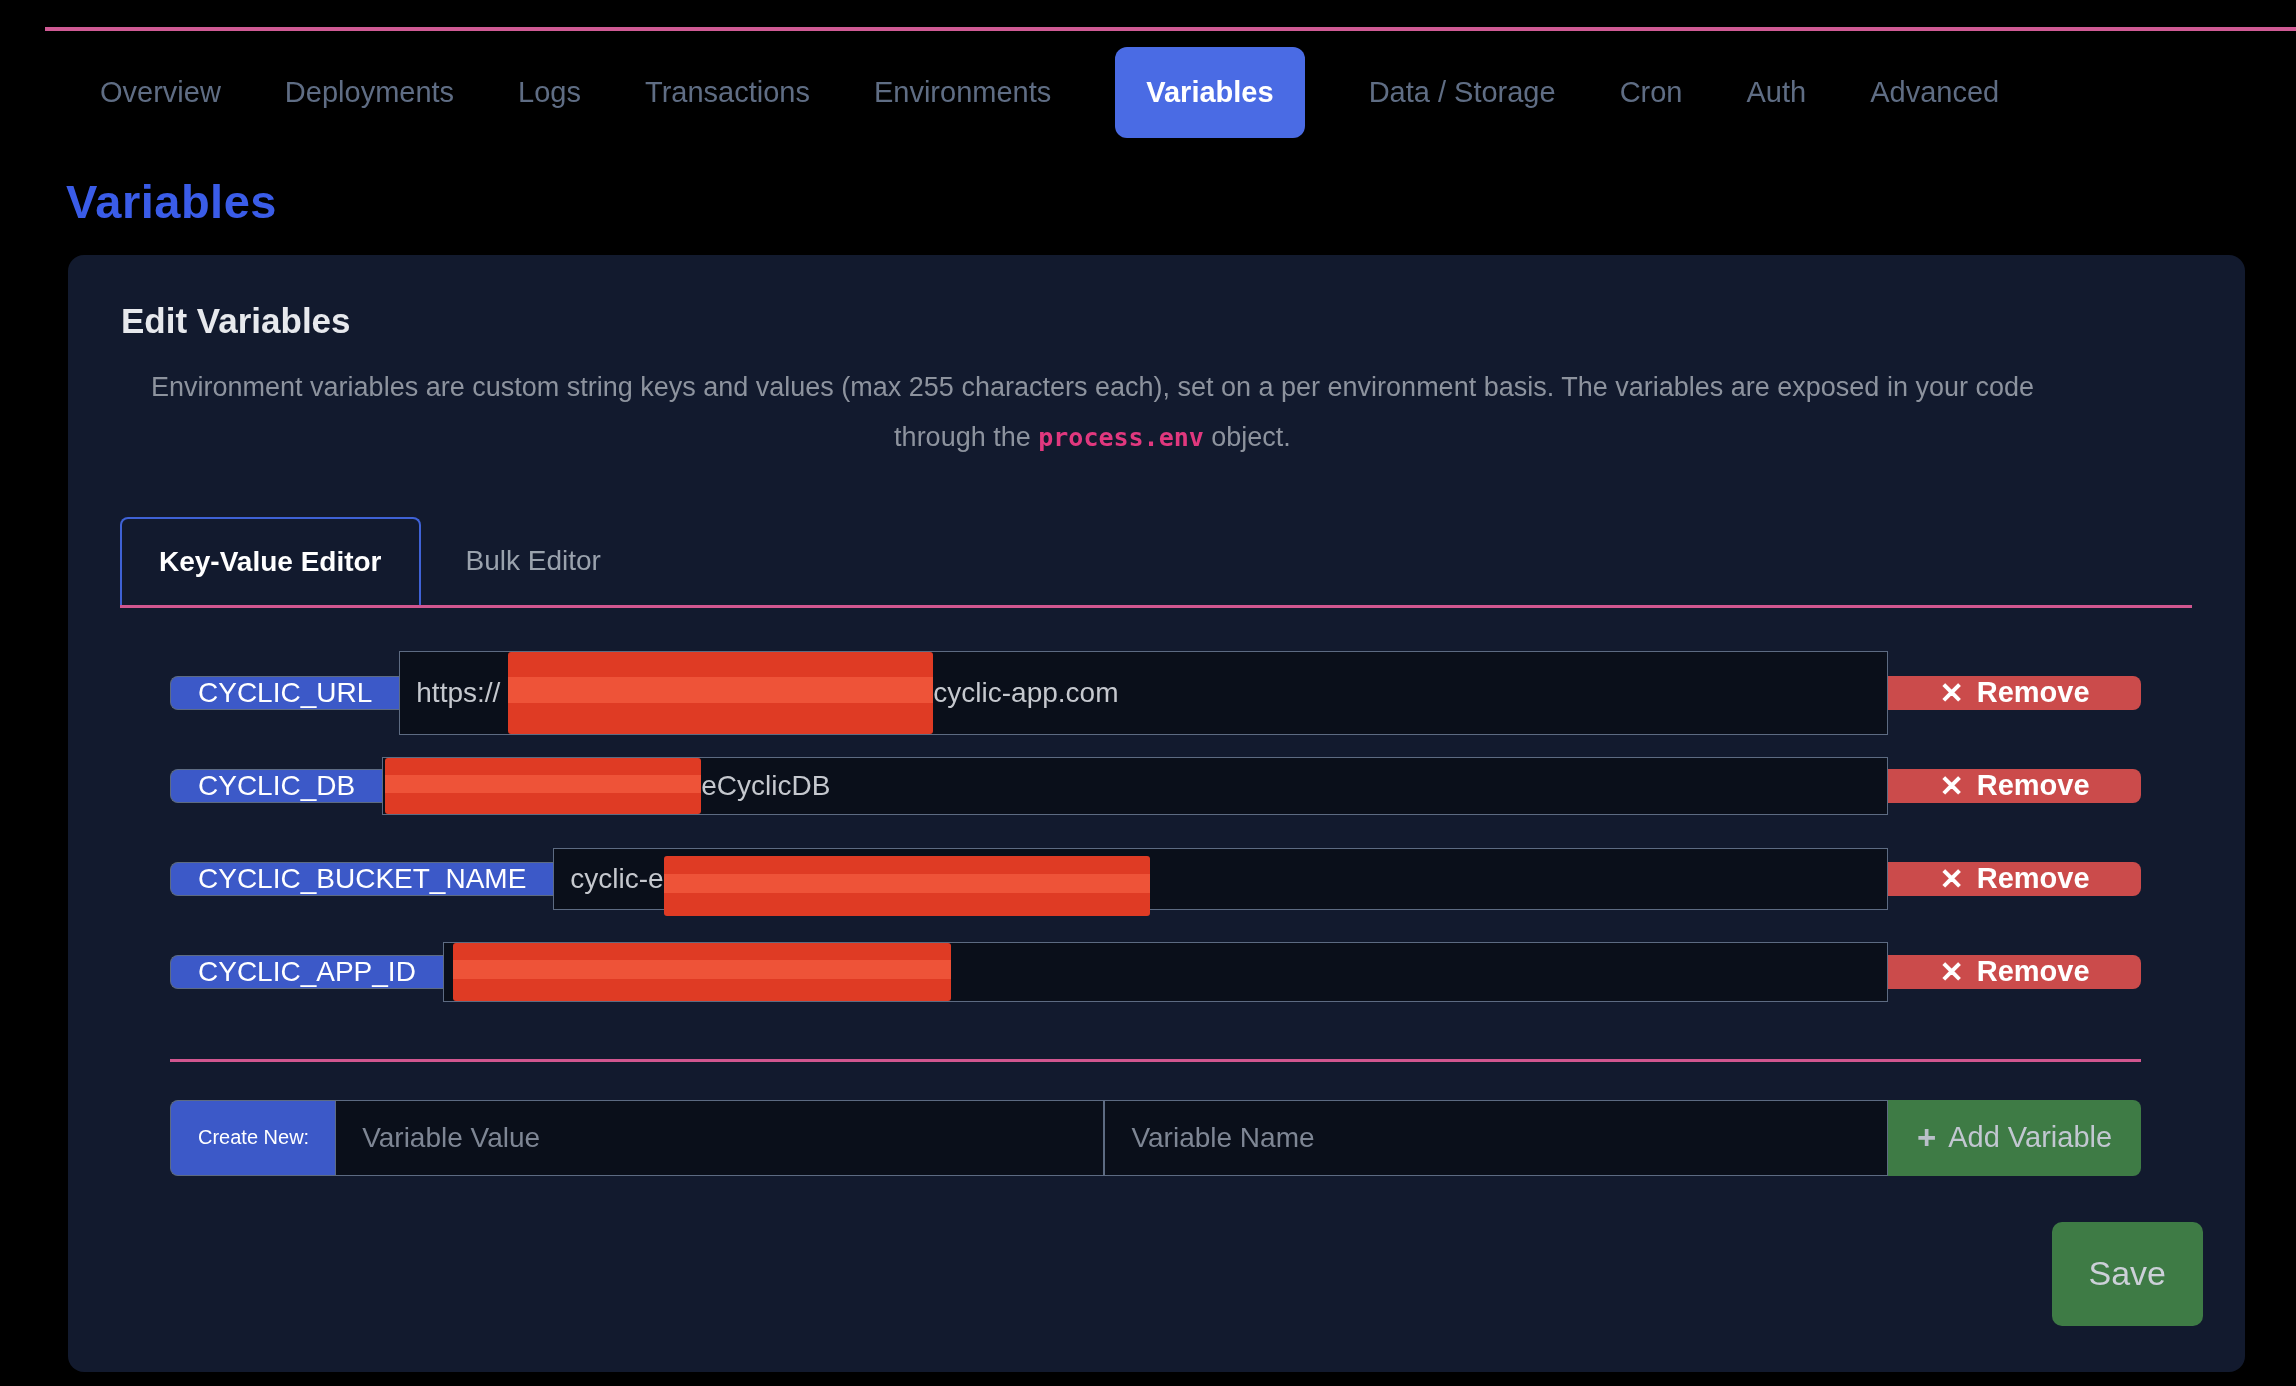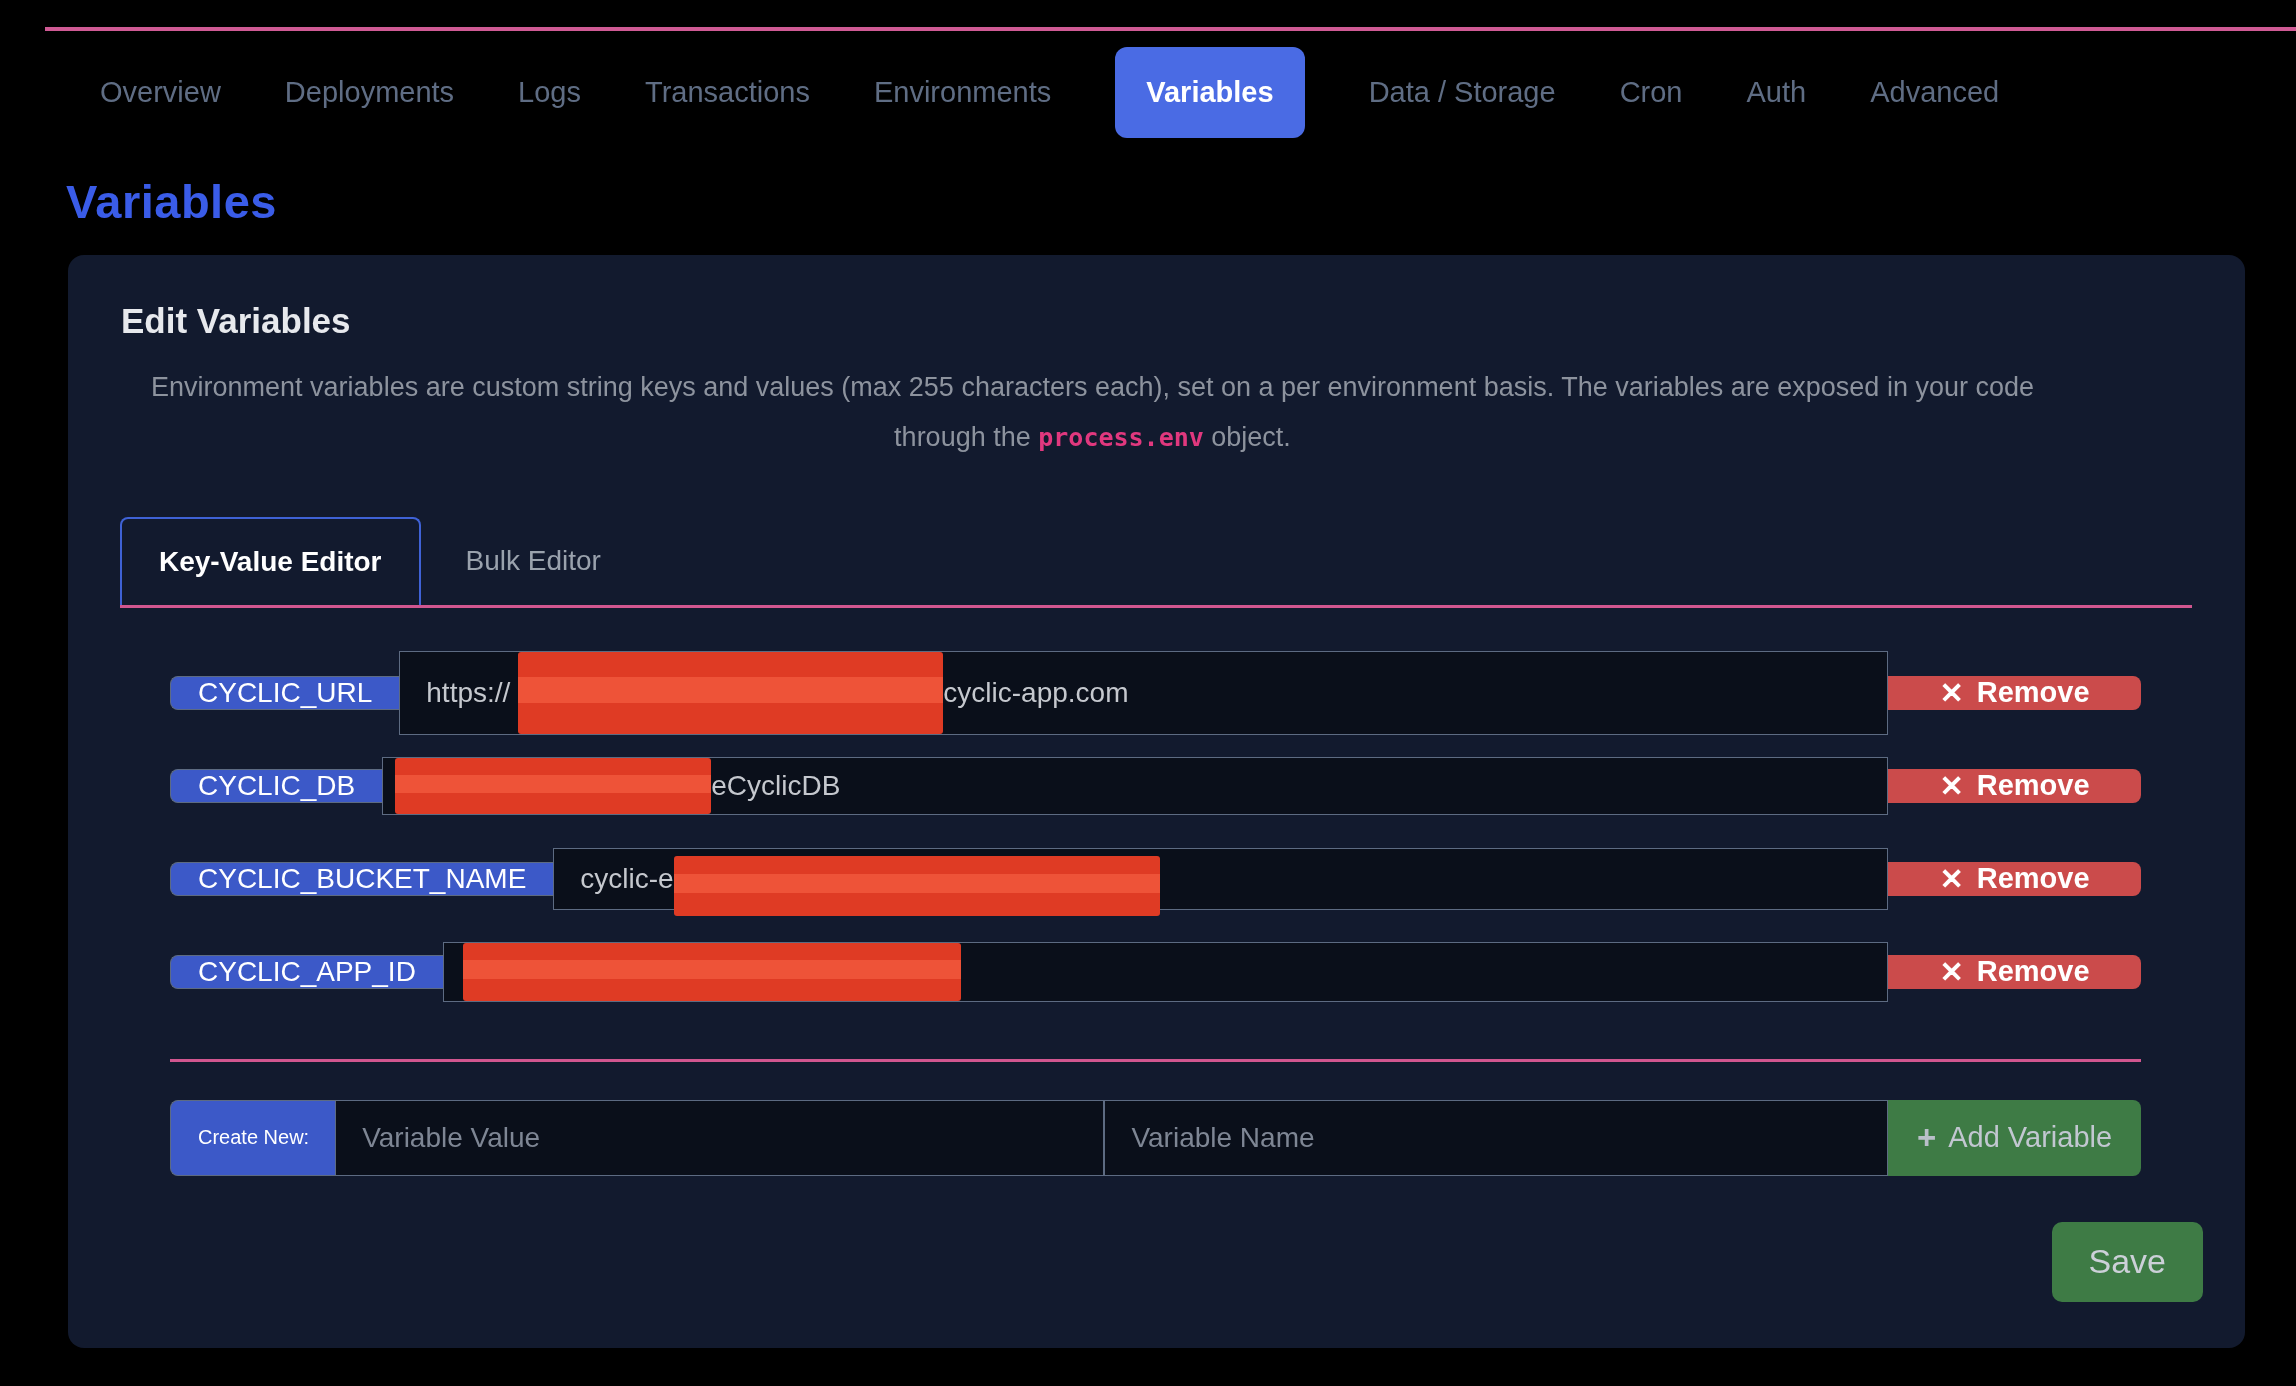--- a/index.html
+++ b/index.html
@@ -25,21 +25,21 @@
   .tab.active { padding:12px 37px; border:2px solid #3f62d6; border-bottom:none;
                 border-radius:8px 8px 0 0; color:#ffffff; font-weight:700; }
   .tab.inactive { padding:0 45px; color:#9aa2ad; }
 
   .rows { margin:50px 62px 0 60px; }
   .var-row { display:flex; height:70px; margin-bottom:23px;align-items:center; }
   .var-key { background:#3c59c8; color:#fff; font-size:28px; font-weight:500; padding:0 27px;
              display:flex; align-items:center; border-radius:8px 0 0 8px;
              border:1px solid #5d6b82; border-right:none; white-space:nowrap; }
   .var-value { flex:1; background:#0a0f1a; border:1px solid #5d6b82; display:flex;
-               align-items:center; padding:0 26px; font-size:28px; color:#c5c8ce; cursor:text; }
+               align-items:center; padding:0 16px; font-size:28px; color:#c5c8ce; cursor:text; }
   .redaction { flex:none; border-radius:3px;
                background:linear-gradient(180deg,#df3b24 0%,#df3b24 30%,#ee5338 30%,#ee5338 62%,#df3b24 62%,#df3b24 100%); }
   .remove-btn { width:253px; background:#cb4b4b; border:none; border-radius:0 8px 8px 0;
                 color:#fff; font-size:29px; font-weight:600; display:flex; align-items:center;
                 justify-content:center; gap:13px; cursor:pointer;
                 font-family:"Liberation Sans", sans-serif; }
   .x-icon { font-weight:700; font-size:29px; }
 
   .divider { height:3px; background:#d1568f; margin:52px 62px 0 60px; }
 
@@ -51,21 +51,21 @@
                   padding:0 26px; outline:none; font-family:"Liberation Sans", sans-serif; }
   .create-input::placeholder { color:#7e8694; }
   .name-input { flex:1.02; }
   .value-input { flex:1; margin-left:-1px; }
   .add-btn { width:253px; background:#3e7b45; border:none; border-radius:0 8px 8px 0;
              color:#c2c7d1; font-size:29px; display:flex; align-items:center; justify-content:center;
              gap:12px; cursor:pointer; font-family:"Liberation Sans", sans-serif; }
   .plus-icon { font-size:33px; font-weight:700; color:#b9bfc9; }
 
   .save-row { display:flex; justify-content:flex-end; margin-top:46px; }
-  .save-btn { height:80px; padding:0 37px; background:#3e7b45; border:none; border-radius:10px;
+  .save-btn { height:104px; padding:0 37px; background:#3e7b45; border:none; border-radius:10px;
               color:#ccd0d8; font-size:34px; cursor:pointer; font-family:"Liberation Sans", sans-serif; }
 </style>
 </head>
 <body>
 
 <div class="top-line"></div>
 
 <div class="nav">
   <div class="nav-item">Overview</div>
   <div class="nav-item">Deployments</div>

